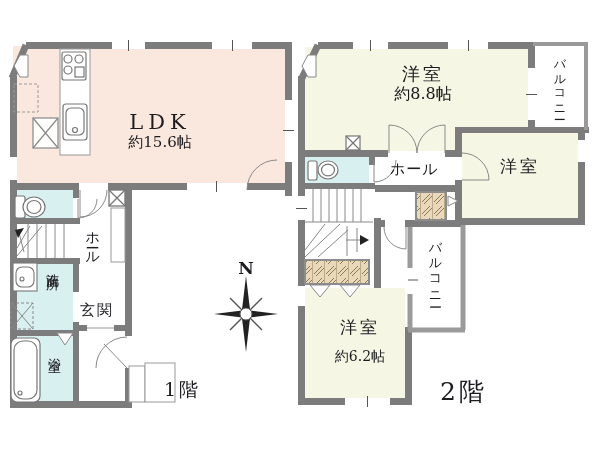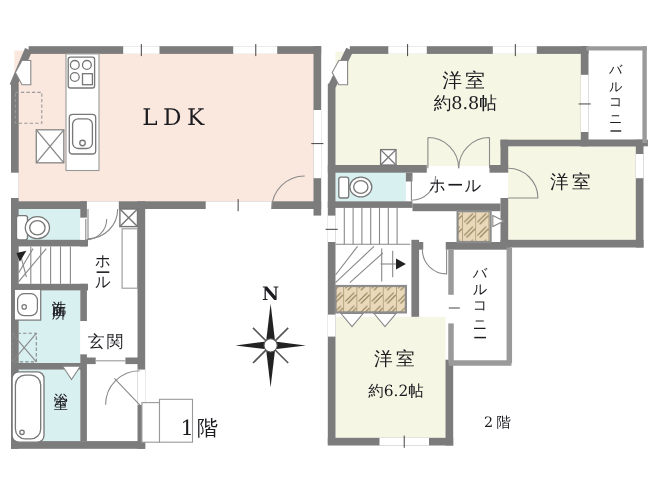--- a/index.html
+++ b/index.html
@@ -252,22 +252,23 @@
       <line x1="230" y1="298" x2="262" y2="330" stroke="#555" stroke-width="1.5"></line>
       <line x1="262" y1="298" x2="230" y2="330" stroke="#555" stroke-width="1.5"></line>
       <polygon points="246,276 241.5,314 250.5,314" fill="#222"></polygon>
       <polygon points="246,352 241.5,314 250.5,314" fill="#222"></polygon>
       <polygon points="214,314 246,310 246,318" fill="#222"></polygon>
       <polygon points="278,314 246,310 246,318" fill="#222"></polygon>
       <circle cx="246" cy="314" r="6" fill="#fff" stroke="#555" stroke-width="1"></circle>
     </g>
   </svg>
 
-  <div class="lbl z5" style="left:100px;top:95px;width:120px;">
+  <div class="lbl z5" style="left:100px;top:110px;width:120px;">
     <div style="font-size:21px;letter-spacing:5px;">LDK</div>
+    <div style="font-size:15px;">約15.6帖</div>
   </div>
   <div class="lbl vtext z5" style="left:85px;top:222px;font-size:14px;">ホール</div>
   <div class="lbl z5" style="left:80px;top:302px;font-size:15px;letter-spacing:2px;">玄関</div>
   <div class="lbl vtext z5" style="left:44px;top:263px;font-size:13px;">洗面所</div>
   <div class="lbl vtext z5" style="left:46px;top:347px;font-size:13px;">浴室</div>
   <div class="lbl z5" style="left:164px;top:379px;font-size:19px;letter-spacing:3px;">1階</div>
 
   <div class="lbl z5" style="left:363px;top:64px;width:120px;">
     <div style="font-size:18px;letter-spacing:3px;">洋室</div>
     <div style="font-size:16px;">約8.8帖</div>
@@ -275,16 +276,16 @@
   <div class="lbl z5" style="left:464px;top:157px;width:112px;">
     <div style="font-size:17px;letter-spacing:3px;">洋室</div>
   </div>
   <div class="lbl z5" style="left:303px;top:318px;width:114px;">
     <div style="font-size:17px;letter-spacing:3px;">洋室</div>
     <div style="font-size:14px;margin-top:10px;">約6.2帖</div>
   </div>
   <div class="lbl z5" style="left:390px;top:161px;font-size:15px;letter-spacing:1px;">ホール</div>
   <div class="lbl vtext z5" style="left:552px;top:50px;font-size:12px;">バルコニー</div>
   <div class="lbl vtext z5" style="left:427px;top:233px;font-size:13px;">バルコニー</div>
-  <div class="lbl z5" style="left:440px;top:378px;font-size:13px;letter-spacing:3px;">2階</div>
+  <div class="lbl z5" style="left:440px;top:378px;font-size:25px;letter-spacing:3px;">2階</div>
 
   <div class="lbl z5" style="left:236px;top:259px;width:20px;font-size:17px;font-weight:bold;">N</div>
 </div>
 
 </body></html>

